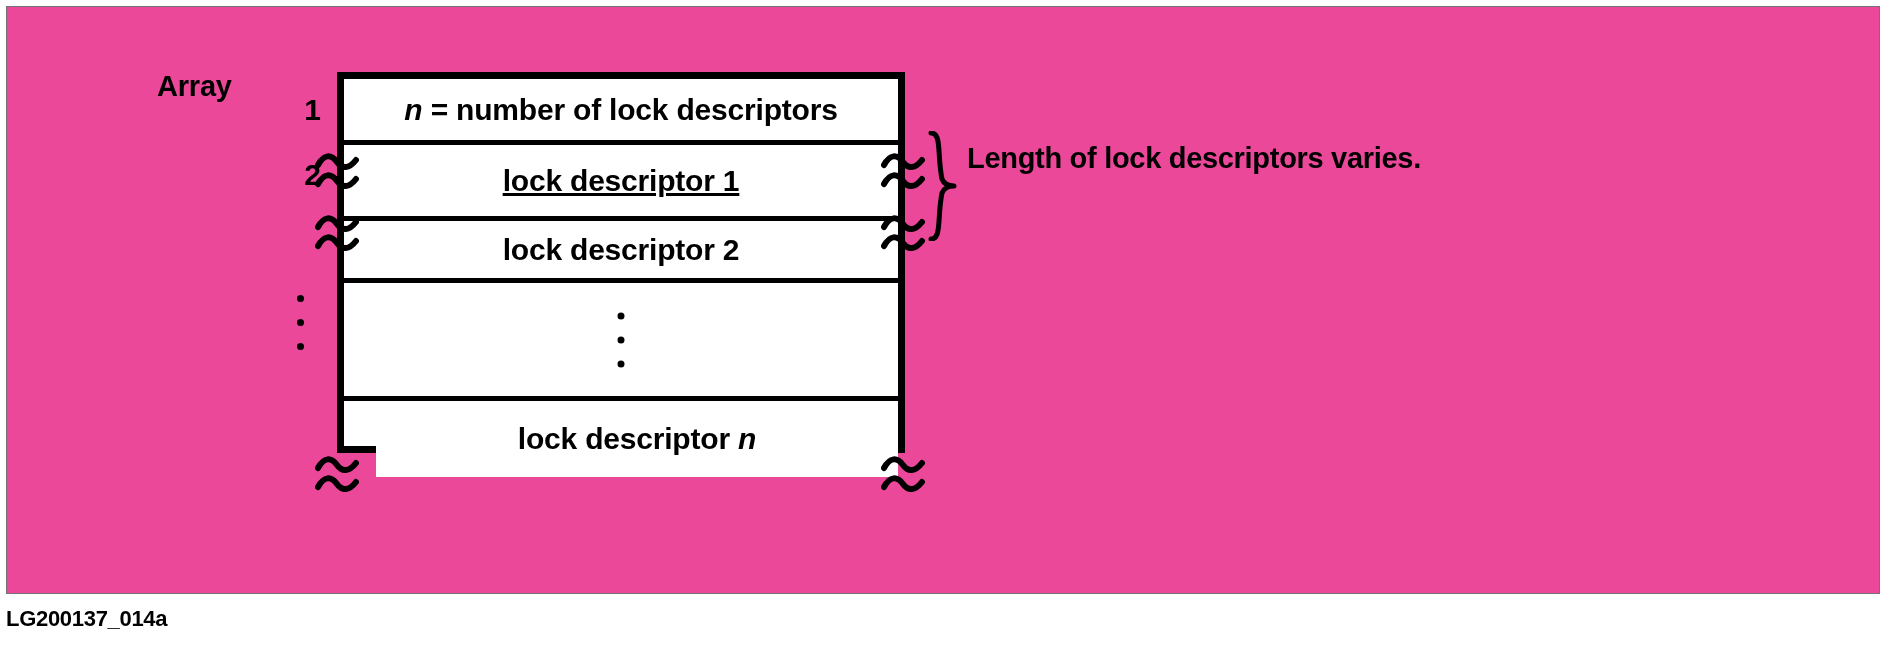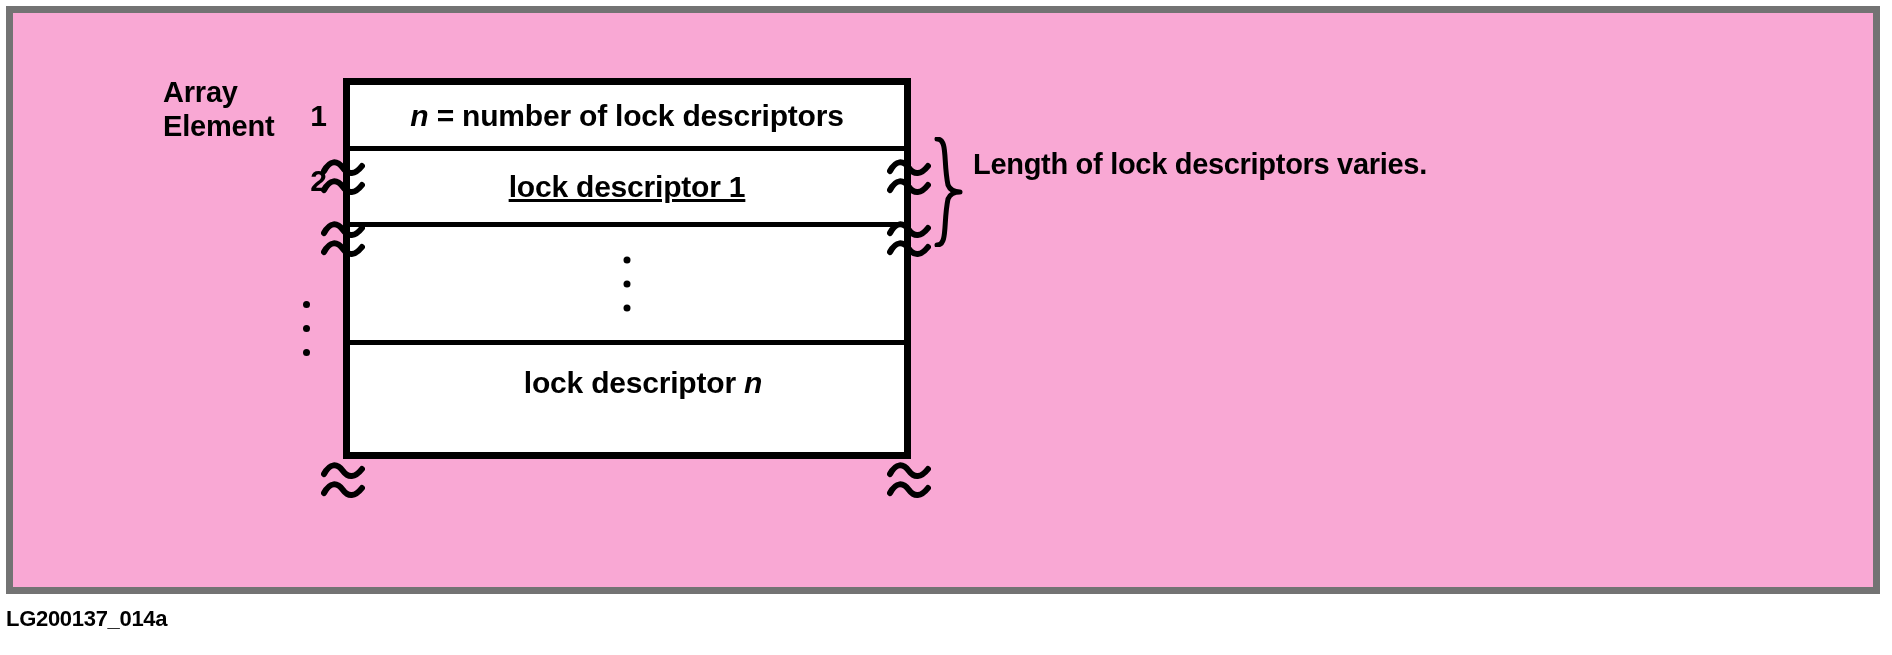--- a/index.html
+++ b/index.html
@@ -20,23 +20,23 @@
     overflow: hidden;
   }
 
   
   .outer-frame {
     position: absolute;
     left: 6px;
     top: 6px;
     width: 1874px;
     height: 588px;
-    border: 7px solid #737373;
+    border: 1px solid #737373;
     box-sizing: border-box;
-    background: #f9a8d4;
+    background: #ec4899;
   }
 
   
   .array-element-label {
     position: absolute;
     left: 150px;
     top: 62px;
     width: 175px;
     text-align: left;
     font-size: 29px;
@@ -186,21 +186,20 @@
 </style>
 </head>
 <body>
 
 <div id="page">
 
   <div class="outer-frame">
 
     <div class="array-element-label">
       <span class="l1">Array</span>
-      <span class="l2">Element</span>
     </div>
 
     <div class="row-index idx1">1</div>
     <div class="row-index idx2">2</div>
 
     <div class="dots-outer">
       <div class="dot"></div>
       <div class="dot"></div>
       <div class="dot"></div>
     </div>
@@ -208,20 +207,23 @@
     <div class="struct-box">
 
       <div class="struct-row row-count">
         <span class="row-text"><i>n</i><span> = number of lock descriptors</span></span>
       </div>
 
       <div class="struct-row row-desc1">
         <span class="row-text">lock descriptor 1</span>
       </div>
 
+      <div class="struct-row row-desc2">
+        <span class="row-text">lock descriptor 2</span>
+      </div>
 
       <div class="struct-row row-gap">
         <div class="dots-inner">
           <div class="dot"></div>
           <div class="dot"></div>
           <div class="dot"></div>
         </div>
       </div>
 
       <div class="struct-row row-descn">

